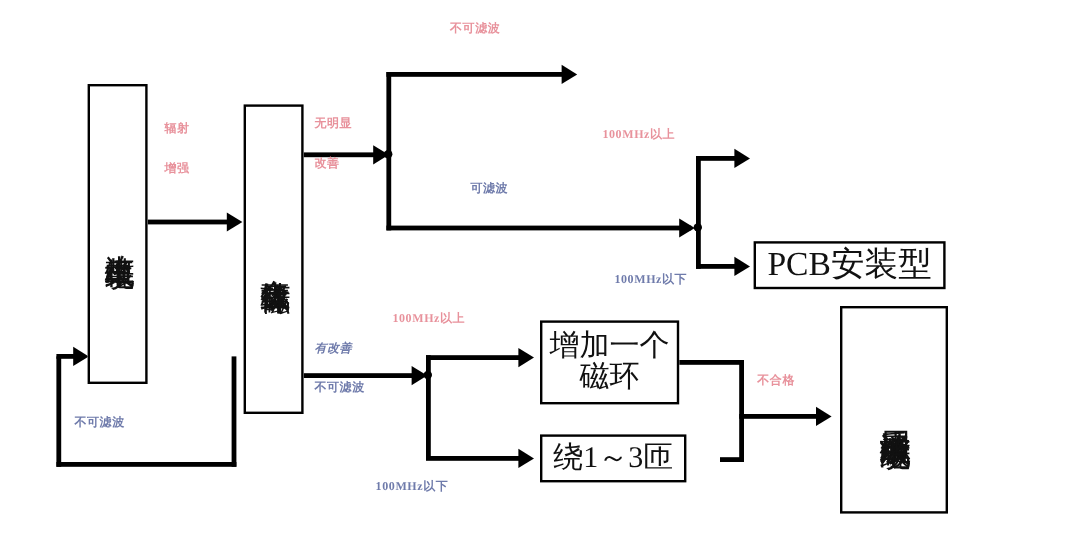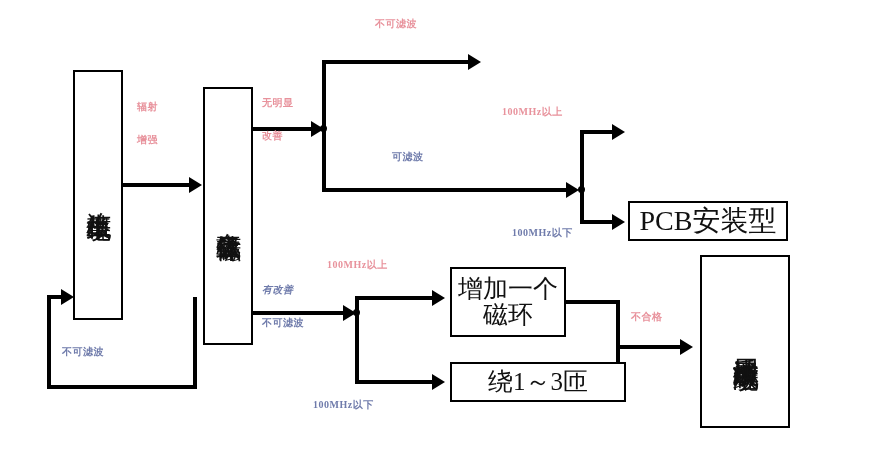--- a/index.html
+++ b/index.html
@@ -146,21 +146,21 @@
   <div class="lbl lbl-red" style="left:327px; top:258px;">100MHz以上</div>
 
   <div class="box" style="left:450px; top:267px; width:116px; height:70px; font-size:25px;">
     <span>增加一个磁环</span>
   </div>
 
   <div class="hline" style="left:355px; top:380px; width:81px;"></div>
   <div class="arrow-r" style="left:432px; top:374px;"></div>
   <div class="lbl lbl-blue" style="left:313px; top:398px;">100MHz以下</div>
 
-  <div class="box" style="left:450px; top:362px; width:176px; height:40px; font-size:25px;">
+  <div class="box" style="left:450px; top:362px; width:122px; height:40px; font-size:25px;">
     <span>绕1～3匝</span>
   </div>
 
   <div class="hline" style="left:566px; top:300px; width:54px;"></div>
   <div class="hline" style="left:600px; top:381px; width:20px;"></div>
   <div class="vline" style="left:616px; top:300px; height:85px;"></div>
 
   <div class="hline" style="left:616px; top:345px; width:68px;"></div>
   <div class="arrow-r" style="left:680px; top:339px;"></div>
   <div class="lbl lbl-red" style="left:631px; top:310px;">不合格</div>

